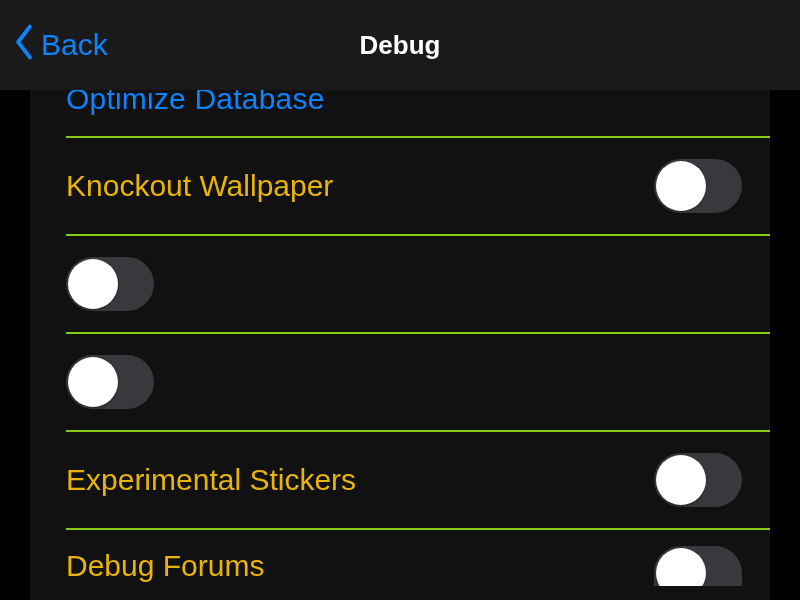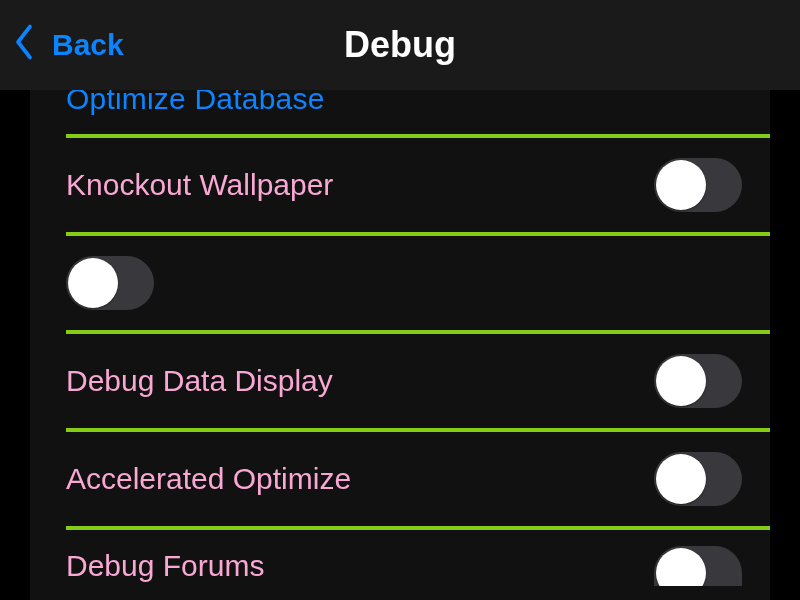--- a/index.html
+++ b/index.html
@@ -30,58 +30,58 @@
       display: flex;
       align-items: center;
       position: relative;
       padding: 0 12px;
     }
     .back-btn {
       display: flex;
       align-items: center;
       color: #0a84ff;
       font-size: 30px;
-      font-weight: 700;
+      font-weight: 400;
       cursor: pointer;
-      gap: 16px;
+      gap: 5px;
     }
     .back-btn svg {
       width: 24px;
       height: 38px;
       stroke: #0a84ff;
       stroke-width: 3.2;
       fill: none;
       stroke-linecap: round;
       stroke-linejoin: round;
     }
     .nav-title {
       position: absolute;
       left: 50%;
       transform: translateX(-50%);
-      font-size: 36px;
+      font-size: 26px;
       font-weight: 600;
       color: #fff;
     }
     .content {
       position: absolute;
       top: 90px;
       left: 30px;
       right: 30px;
       bottom: 0;
       background: #111;
       overflow: hidden;
     }
     .list {
       padding-left: 36px;
     }
     .row {
       display: flex;
       align-items: center;
       justify-content: space-between;
-      border-bottom: 4px solid #84cc16;
+      border-bottom: 2px solid #84cc16;
       padding-right: 28px;
     }
     .row-first {
       height: 48px;
       align-items: flex-start;
       padding-top: 0;
     }
     .row-toggle {
       height: 98px;
     }
@@ -91,21 +91,21 @@
     }
     .link-label {
       color: #0a84ff;
       font-size: 30px;
       font-weight: 400;
       line-height: 1;
       margin-top: -6px;
       letter-spacing: 0.2px;
     }
     .row-label {
-      color: #f9a8d4;
+      color: #eab308;
       font-size: 30px;
       font-weight: 400;
       text-align: right;
     }
     .toggle {
       width: 88px;
       height: 54px;
       border-radius: 27px;
       background: #39393d;
       position: relative;
@@ -161,28 +161,27 @@
           </div>
         </div>
 
         <div class="row row-toggle">
           <div class="toggle">
             <div class="knob"></div>
           </div>
         </div>
 
         <div class="row row-toggle">
-          <span class="row-label">Debug Data Display</span>
           <div class="toggle">
             <div class="knob"></div>
           </div>
         </div>
 
         <div class="row row-toggle">
-          <span class="row-label">Accelerated Optimize</span>
+          <span class="row-label">Experimental Stickers</span>
           <div class="toggle">
             <div class="knob"></div>
           </div>
         </div>
 
         <div class="row row-last">
           <span class="row-label">Debug Forums</span>
           <div class="toggle partial">
             <div class="knob"></div>
           </div>

